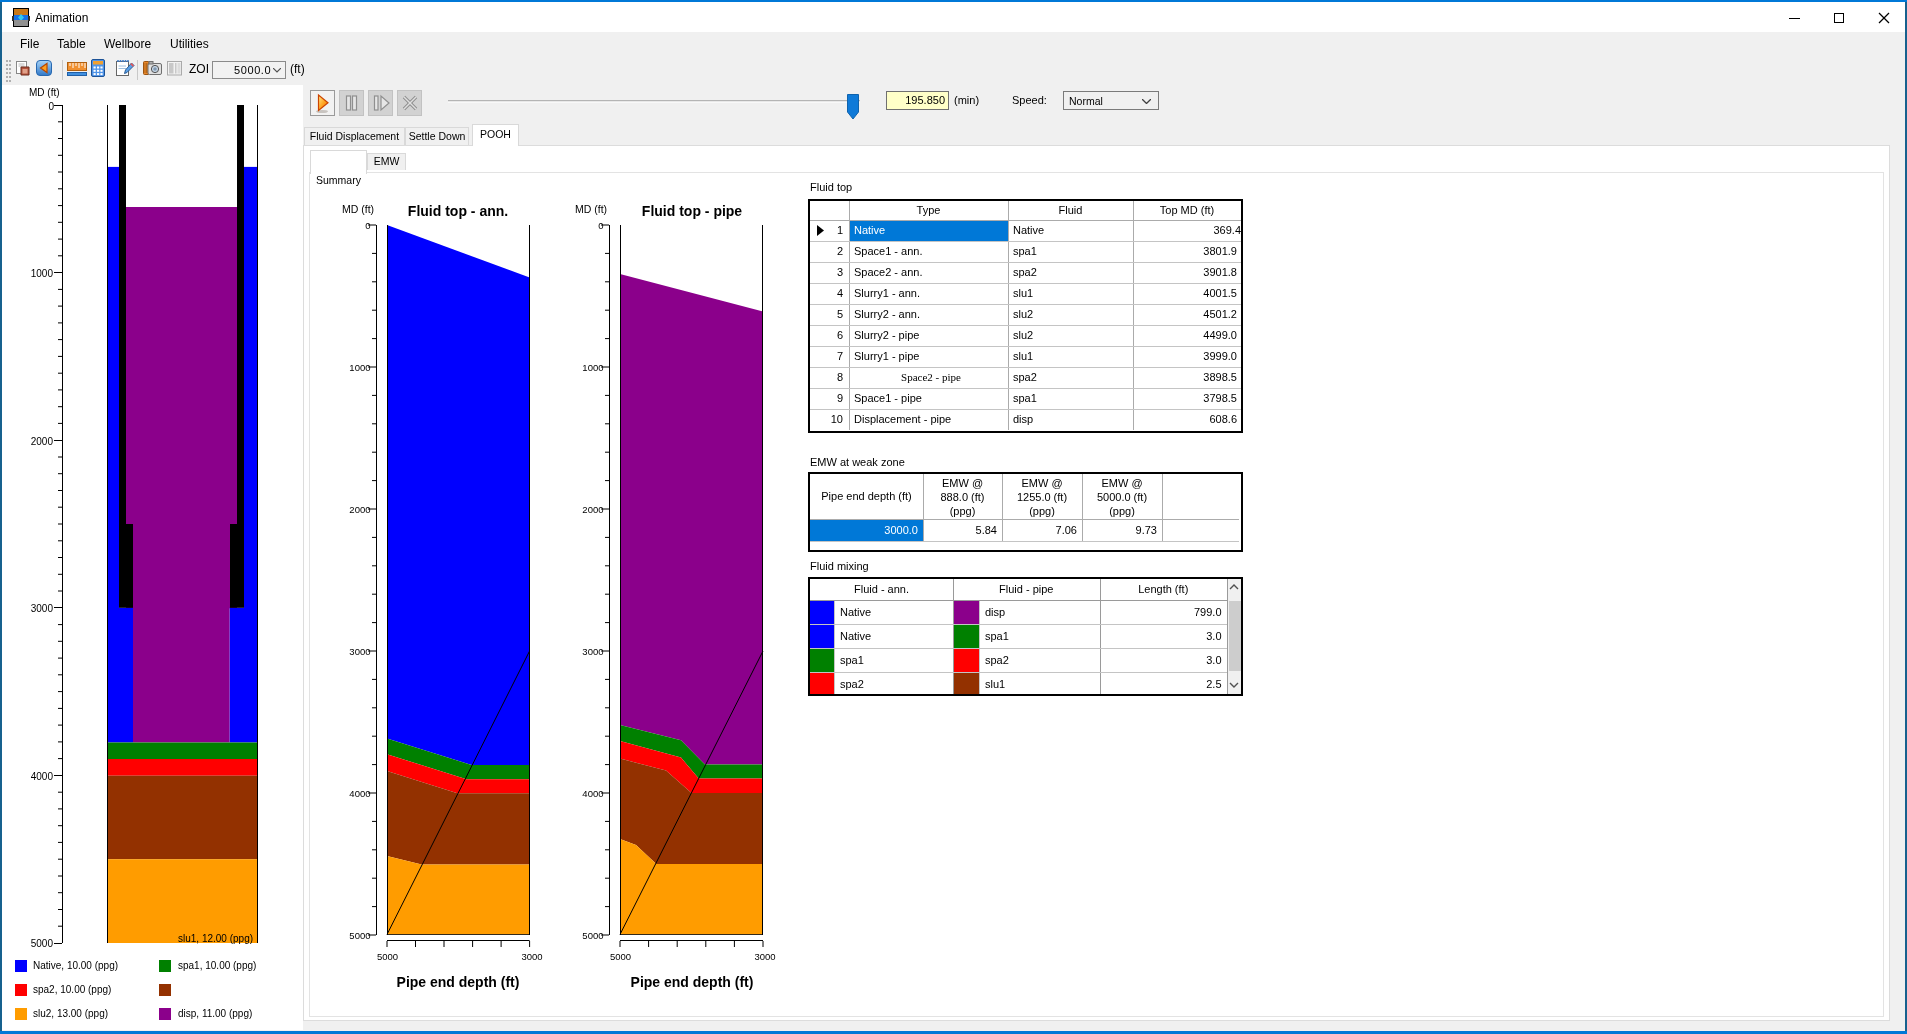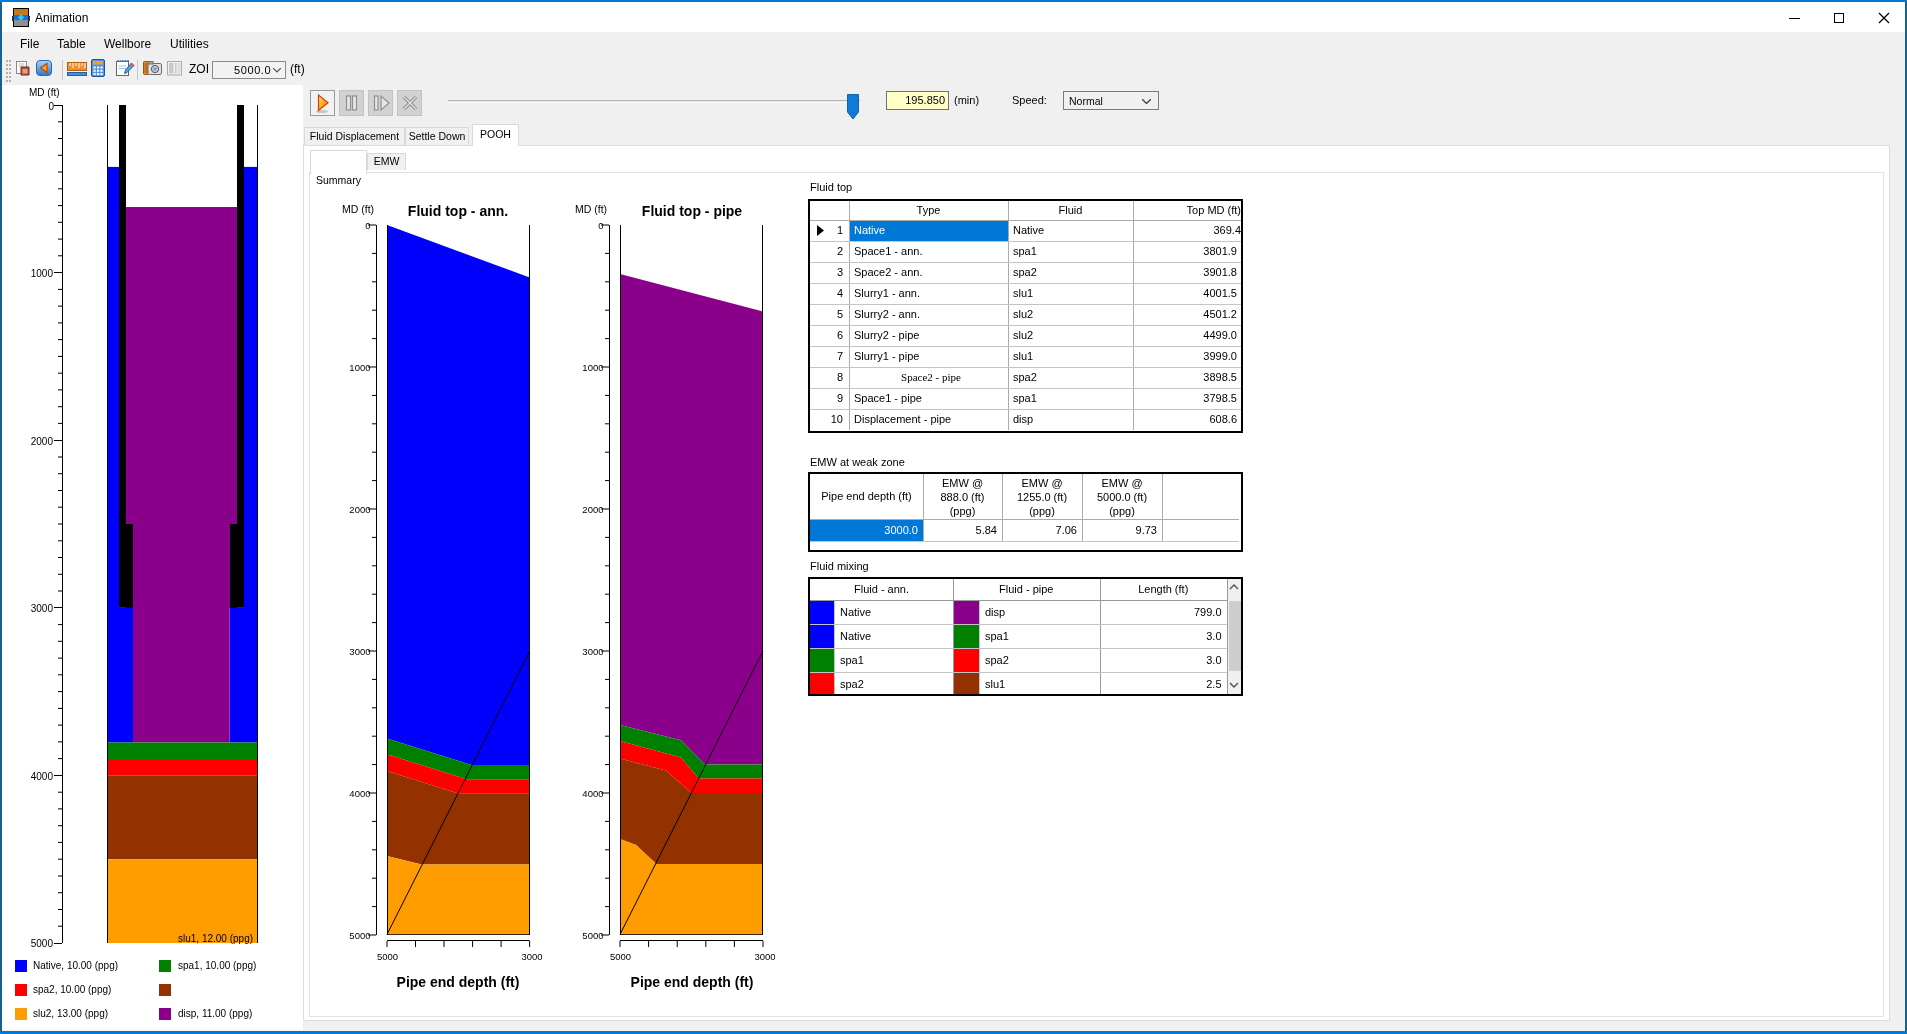--- a/index.html
+++ b/index.html
@@ -454,21 +454,21 @@
       <text x="310.5" y="765" font-size="9.5" text-anchor="middle">5000</text>
       <text x="455" y="765" font-size="9.5" text-anchor="middle">3000</text>
       <text x="382" y="21" font-size="14" font-weight="bold" text-anchor="middle">Fluid top - pipe</text>
       <text x="382" y="792" font-size="14" font-weight="bold" text-anchor="middle">Pipe end depth (ft)</text>
       <text x="265" y="18" font-size="10.5">MD (ft)</text>
     </svg>
   <span class="tbl-label" style="left:810px;top:181px">Fluid top</span>
     <div class="grid" style="left:808px;top:199px;width:435px;height:234px">
       <div class="cell hdr" style="left:39px;top:0px;width:159px;height:34px;line-height:19px;text-align:center;padding-right:0px;">Type</div>
       <div class="cell hdr" style="left:198px;top:0px;width:125px;height:19px;line-height:19px;text-align:center;padding-right:0px;">Fluid</div>
-      <div class="cell hdr" style="left:323px;top:0px;width:108px;height:19px;line-height:19px;text-align:right;padding-right:0px;">Top MD (ft)</div>
+      <div class="cell hdr" style="left:323px;top:0px;width:108px;height:19px;line-height:19px;text-align:center;padding-right:0px;">Top MD (ft)</div>
       <div class="cell " style="left:0px;top:19px;width:39px;height:21px;line-height:21px;text-align:right;padding-right:6px;">1</div>
       <div class="cell sel" style="left:40px;top:19px;width:158px;height:21px;line-height:21px;text-align:left;padding-left:4px;">Native</div>
       <div class="cell " style="left:199px;top:19px;width:124px;height:21px;line-height:21px;text-align:left;padding-left:4px;">Native</div>
       <div class="cell " style="left:324px;top:19px;width:107px;height:21px;line-height:21px;text-align:right;padding-right:0;">369.4</div>
       <div class="cell " style="left:0px;top:40px;width:39px;height:21px;line-height:21px;text-align:right;padding-right:6px;">2</div>
       <div class="cell " style="left:40px;top:40px;width:158px;height:21px;line-height:21px;text-align:left;padding-left:4px;">Space1 - ann.</div>
       <div class="cell " style="left:199px;top:40px;width:124px;height:21px;line-height:21px;text-align:left;padding-left:4px;">spa1</div>
       <div class="cell " style="left:324px;top:40px;width:107px;height:21px;line-height:21px;text-align:right;padding-right:4px;">3801.9</div>
       <div class="cell " style="left:0px;top:61px;width:39px;height:21px;line-height:21px;text-align:right;padding-right:6px;">3</div>
       <div class="cell " style="left:40px;top:61px;width:158px;height:21px;line-height:21px;text-align:left;padding-left:4px;">Space2 - ann.</div>

